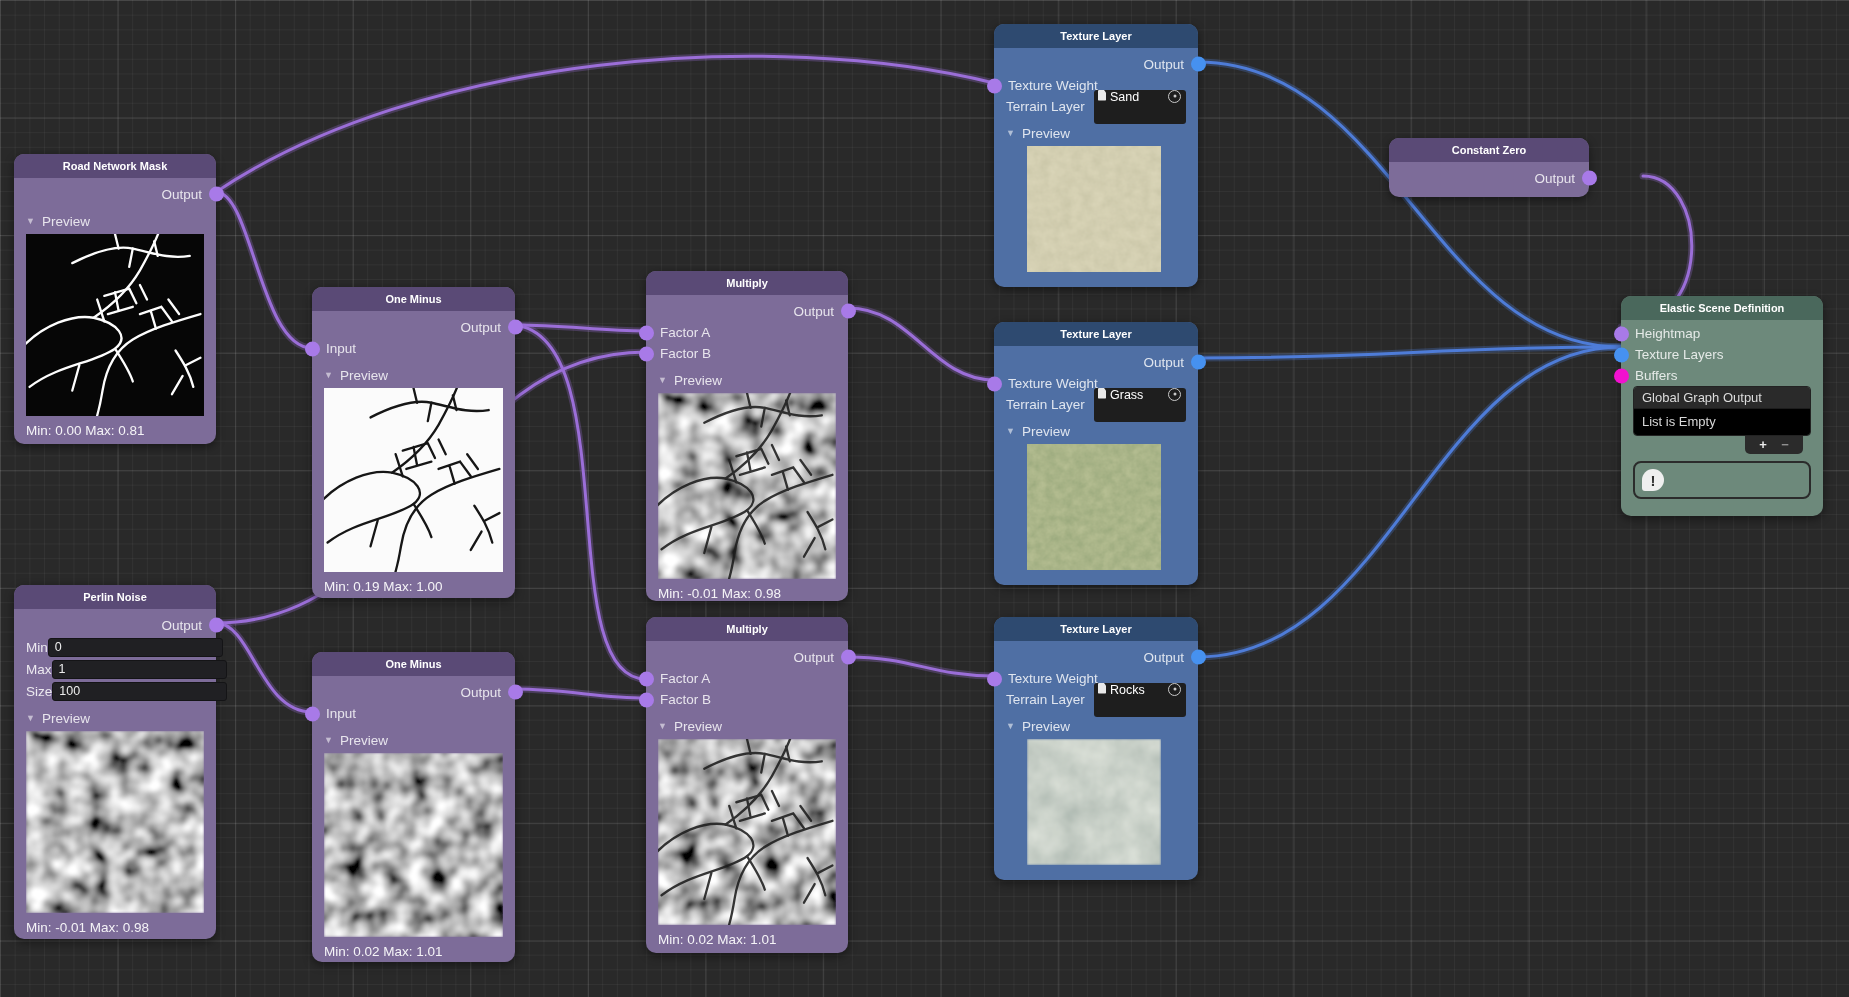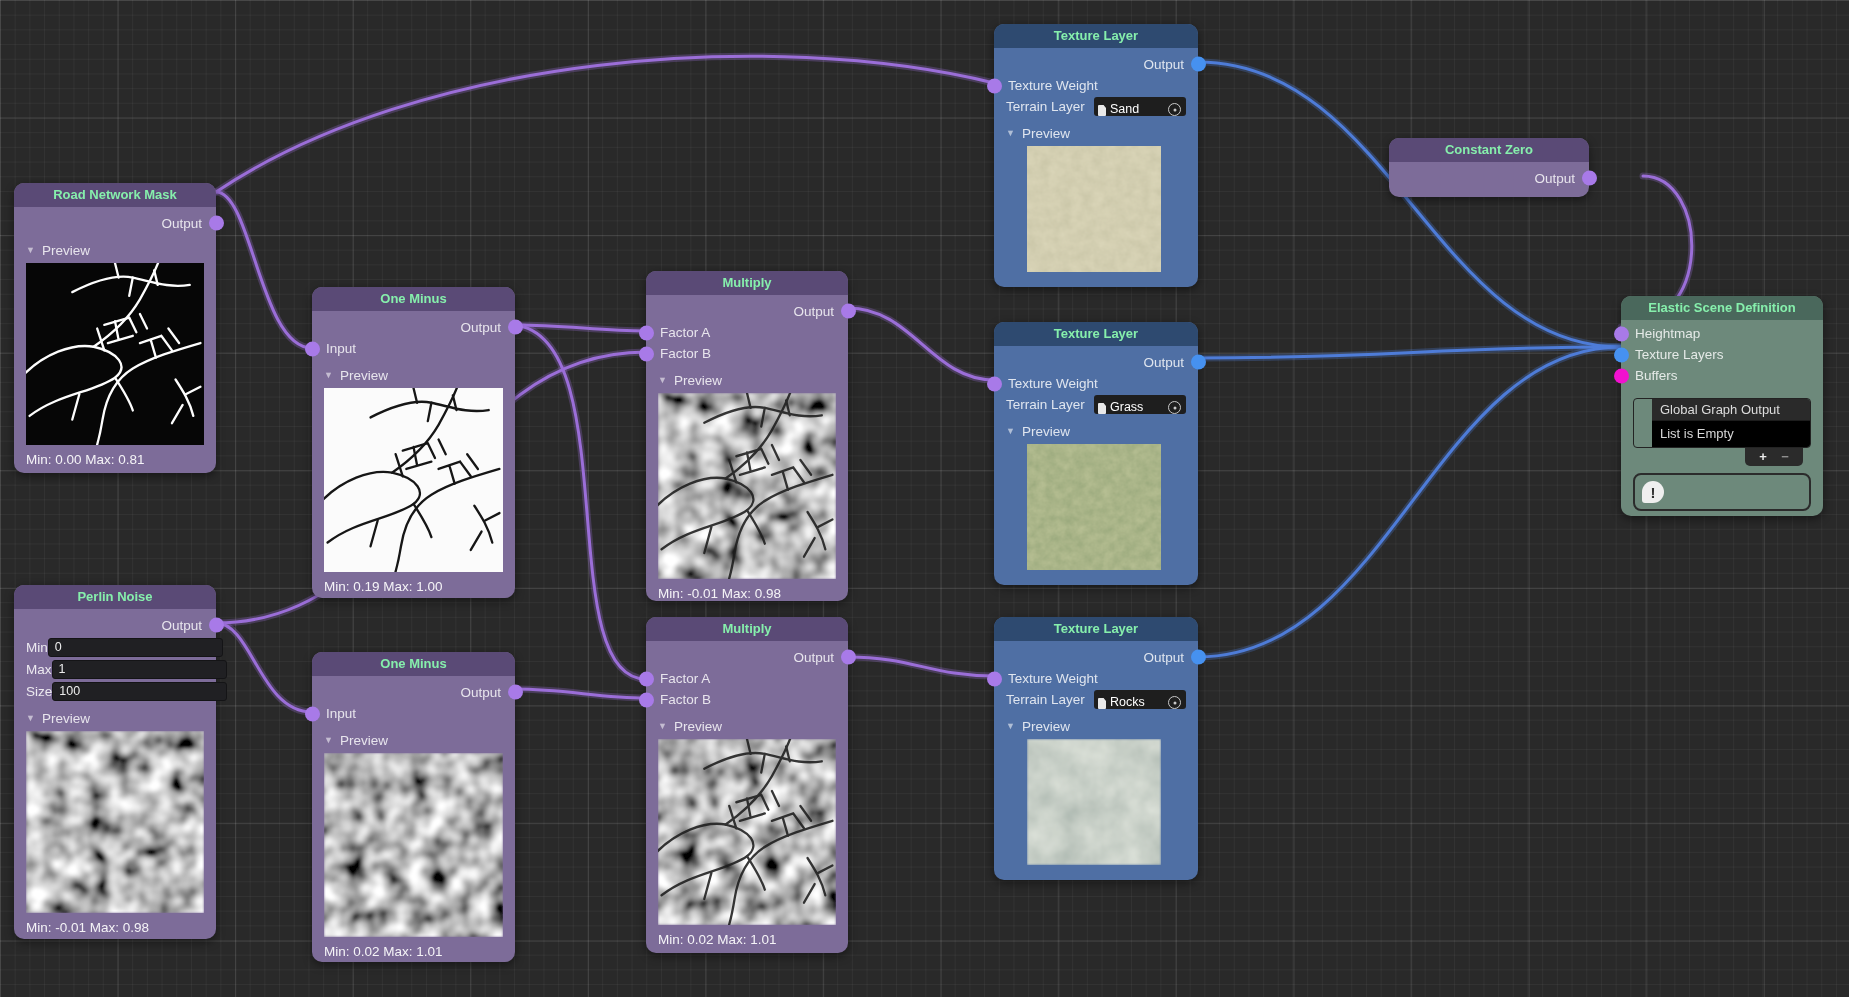--- a/index.html
+++ b/index.html
@@ -17,21 +17,21 @@
   #wires{position:absolute;left:0;top:0;width:1849px;height:997px;z-index:1;}
   .node{
     position:absolute;z-index:2;border-radius:10px;
     box-shadow:0 3px 10px rgba(0,0,0,0.45);
   }
   .node.purple{background:#7d6c99;}
   .node.blue{background:#4f6fa4;}
   .node.green{background:#6d897b;}
   .node-header{
     height:24px;line-height:24px;border-radius:10px 10px 0 0;
-    text-align:center;color:#86efac;font-size:13px;font-weight:bold;
+    text-align:center;color:#ffffff;font-size:11px;font-weight:bold;
   }
   .purple .node-header{background:#5a4a76;}
   .blue .node-header{background:#2e4a70;}
   .green .node-header{background:#4a685c;}
   .row{
     position:relative;height:21px;display:flex;align-items:center;
     padding:0 14px;font-size:13.5px;color:rgba(255,255,255,0.82);
   }
   .row.out{justify-content:flex-end;margin-top:5px;height:22px;}
   .row.gap-top{margin-top:3px;}
@@ -56,50 +56,50 @@
   .field-row{display:flex;align-items:center;height:22px;padding:0 12px;font-size:13.5px;color:rgba(255,255,255,0.85);}
   .field-row label{width:88px;}
   .field-row input{
     flex:1;height:17px;background:#202023;border:1px solid #141416;border-radius:3px;
     color:#ececec;font-size:12.5px;font-family:"Liberation Sans",sans-serif;padding:0 6px;outline:none;
   }
   
   .terrain-row{display:flex;align-items:center;height:21px;padding:0 12px;font-size:13.5px;color:rgba(255,255,255,0.82);}
   .terrain-row .t-label{width:88px;}
   .obj-field{
-    flex:1;height:19px;background:#1e1e1e;border-radius:3px;display:flex;align-items:flex-end;
+    flex:1;height:34px;background:#1e1e1e;border-radius:3px;display:flex;align-items:flex-start;
     padding:0 4px;color:#fff;font-size:12.5px;gap:4px;cursor:pointer;
   }
   .doc-icon{
     width:8px;height:11px;background:#e9e9e9;border-radius:1px;flex:none;
     clip-path:polygon(0 0,70% 0,100% 28%,100% 100%,0 100%);
   }
   .obj-name{flex:1;}
   .picker-icon{
     flex:none;width:11px;height:11px;border:1.3px solid #c9c9c9;border-radius:50%;
     position:relative;margin-right:1px;
   }
   .picker-icon::after{
     content:"";position:absolute;left:50%;top:50%;width:3px;height:3px;border-radius:50%;
     background:#c9c9c9;transform:translate(-50%,-50%);
   }
   
-  #node-road{left:14px;top:154px;width:202px;height:290px;margin-top:29px;}
+  #node-road{left:14px;top:154px;width:202px;height:290px;}
   #node-perlin{left:14px;top:585px;width:202px;height:354px;}
   #node-oneminus1{left:312px;top:287px;width:203px;height:311px;}
   #node-oneminus2{left:312px;top:652px;width:203px;height:310px;}
   #node-multiply1{left:646px;top:271px;width:202px;height:330px;}
   #node-multiply2{left:646px;top:617px;width:202px;height:336px;}
   #node-sand{left:994px;top:24px;width:204px;height:263px;}
   #node-grass{left:994px;top:322px;width:204px;height:263px;}
   #node-rocks{left:994px;top:617px;width:204px;height:263px;}
   #node-constzero{left:1389px;top:138px;width:200px;height:59px;}
   #node-elastic{left:1621px;top:296px;width:202px;height:220px;}
   
-  .list-box{margin:12px 12px 0 12px;border-radius:4px;overflow:hidden;border:1px solid #232323;padding-left:18px;}
+  .list-box{margin:0 12px 0 12px;border-radius:4px;overflow:hidden;border:1px solid #232323;}
   .list-head{height:21px;line-height:21px;background:#2a2a2a;color:#dcdcdc;font-size:13px;padding:0 8px;border-bottom:1px solid #1d1d1d;}
   .list-empty{height:26px;line-height:26px;background:#000000;color:#d8d8d8;font-size:13px;padding:0 8px;}
   .list-tools{display:flex;justify-content:flex-end;margin:0 20px 0 0;}
   .tools-tab{
     width:58px;height:18px;background:#2b2b2b;border-radius:0 0 5px 5px;
     display:flex;align-items:center;justify-content:space-evenly;
   }
   .tool-btn{font-size:13px;line-height:18px;cursor:pointer;font-weight:bold;}
   .tool-btn.add{color:#ececec;}
   .tool-btn.remove{color:#8f8f8f;}

